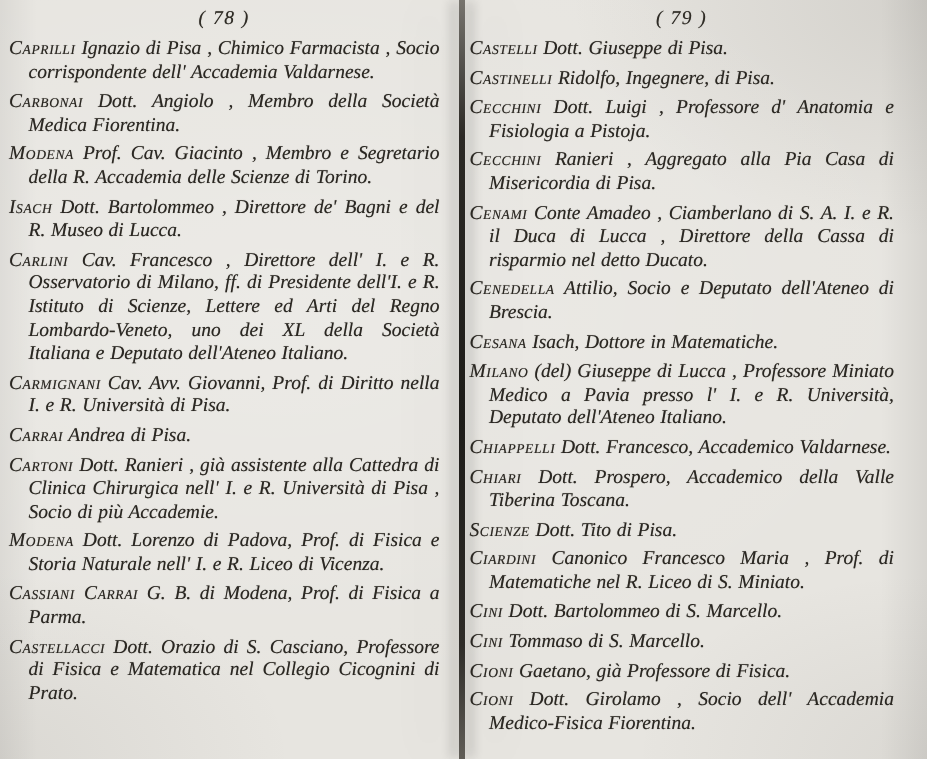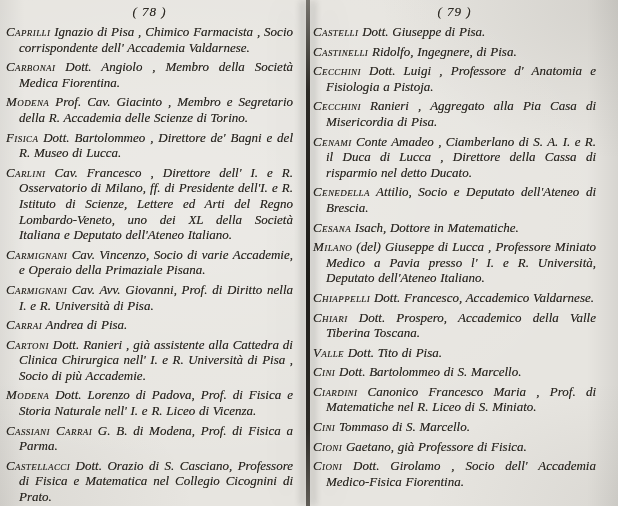--- a/index.html
+++ b/index.html
@@ -67,23 +67,22 @@
 </head>
 <body>
 
 <div class="scan">
 
   <div class="page left">
     <div class="page-number">( 78 )</div>
     <p class="entry"><span class="sc">Caprilli</span><span> Ignazio di Pisa , Chimico Farmacista , Socio corrispondente dell' Accademia Valdarnese.</span></p>
     <p class="entry"><span class="sc">Carbonai</span><span> Dott. Angiolo , Membro della Società Medica Fiorentina.</span></p>
     <p class="entry"><span class="sc">Modena</span><span> Prof. Cav. Giacinto , Membro e Segretario della R. Accademia delle Scienze di Torino.</span></p>
-    <p class="entry"><span class="sc">Fisica</span><span> Dott. Bartolommeo , Direttore de' Bagni e del R. Museo di Lucca.</span></p>
+    <p class="entry"><span class="sc">Isach</span><span> Dott. Bartolommeo , Direttore de' Bagni e del R. Museo di Lucca.</span></p>
     <p class="entry"><span class="sc">Carlini</span><span> Cav. Francesco , Direttore dell' I. e R. Osservatorio di Milano, ff. di Presidente dell'I. e R. Istituto di Scienze, Lettere ed Arti del Regno Lombardo-Veneto, uno dei XL della Società Italiana e Deputato dell'Ateneo Italiano.</span></p>
-    <p class="entry"><span class="sc">Carmignani</span><span> Cav. Vincenzo, Socio di varie Accademie, e Operaio della Primaziale Pisana.</span></p>
     <p class="entry"><span class="sc">Carmignani</span><span> Cav. Avv. Giovanni, Prof. di Diritto nella I. e R. Università di Pisa.</span></p>
     <p class="entry"><span class="sc">Carrai</span><span> Andrea di Pisa.</span></p>
     <p class="entry"><span class="sc">Cartoni</span><span> Dott. Ranieri , già assistente alla Cattedra di Clinica Chirurgica nell' I. e R. Università di Pisa , Socio di più Accademie.</span></p>
     <p class="entry"><span class="sc">Modena</span><span> Dott. Lorenzo di Padova, Prof. di Fisica e Storia Naturale nell' I. e R. Liceo di Vicenza.</span></p>
     <p class="entry"><span class="sc">Cassiani Carrai</span><span> G. B. di Modena, Prof. di Fisica a Parma.</span></p>
     <p class="entry"><span class="sc">Castellacci</span><span> Dott. Orazio di S. Casciano, Professore di Fisica e Matematica nel Collegio Cicognini di Prato.</span></p>
   </div>
 
   <div class="gutter"></div>
 
@@ -92,21 +91,21 @@
     <p class="entry"><span class="sc">Castelli</span><span> Dott. Giuseppe di Pisa.</span></p>
     <p class="entry"><span class="sc">Castinelli</span><span> Ridolfo, Ingegnere, di Pisa.</span></p>
     <p class="entry"><span class="sc">Cecchini</span><span> Dott. Luigi , Professore d' Anatomia e Fisiologia a Pistoja.</span></p>
     <p class="entry"><span class="sc">Cecchini</span><span> Ranieri , Aggregato alla Pia Casa di Misericordia di Pisa.</span></p>
     <p class="entry"><span class="sc">Cenami</span><span> Conte Amadeo , Ciamberlano di S. A. I. e R. il Duca di Lucca , Direttore della Cassa di risparmio nel detto Ducato.</span></p>
     <p class="entry"><span class="sc">Cenedella</span><span> Attilio, Socio e Deputato dell'Ateneo di Brescia.</span></p>
     <p class="entry"><span class="sc">Cesana</span><span> Isach, Dottore in Matematiche.</span></p>
     <p class="entry"><span class="sc">Milano</span><span> (del) Giuseppe di Lucca , Professore Miniato Medico a Pavia presso l' I. e R. Università, Deputato dell'Ateneo Italiano.</span></p>
     <p class="entry"><span class="sc">Chiappelli</span><span> Dott. Francesco, Accademico Valdarnese.</span></p>
     <p class="entry"><span class="sc">Chiari</span><span> Dott. Prospero, Accademico della Valle Tiberina Toscana.</span></p>
-    <p class="entry"><span class="sc">Valle</span><span> Dott. Tito di Pisa.</span></p>
+    <p class="entry"><span class="sc">Scienze</span><span> Dott. Tito di Pisa.</span></p>
+    <p class="entry"><span class="sc">Ciardini</span><span> Canonico Francesco Maria , Prof. di Matematiche nel R. Liceo di S. Miniato.</span></p>
     <p class="entry"><span class="sc">Cini</span><span> Dott. Bartolommeo di S. Marcello.</span></p>
-    <p class="entry"><span class="sc">Ciardini</span><span> Canonico Francesco Maria , Prof. di Matematiche nel R. Liceo di S. Miniato.</span></p>
     <p class="entry"><span class="sc">Cini</span><span> Tommaso di S. Marcello.</span></p>
     <p class="entry"><span class="sc">Cioni</span><span> Gaetano, già Professore di Fisica.</span></p>
     <p class="entry"><span class="sc">Cioni</span><span> Dott. Girolamo , Socio dell' Accademia Medico-Fisica Fiorentina.</span></p>
   </div>
 
 </div>
 
 </body></html>

